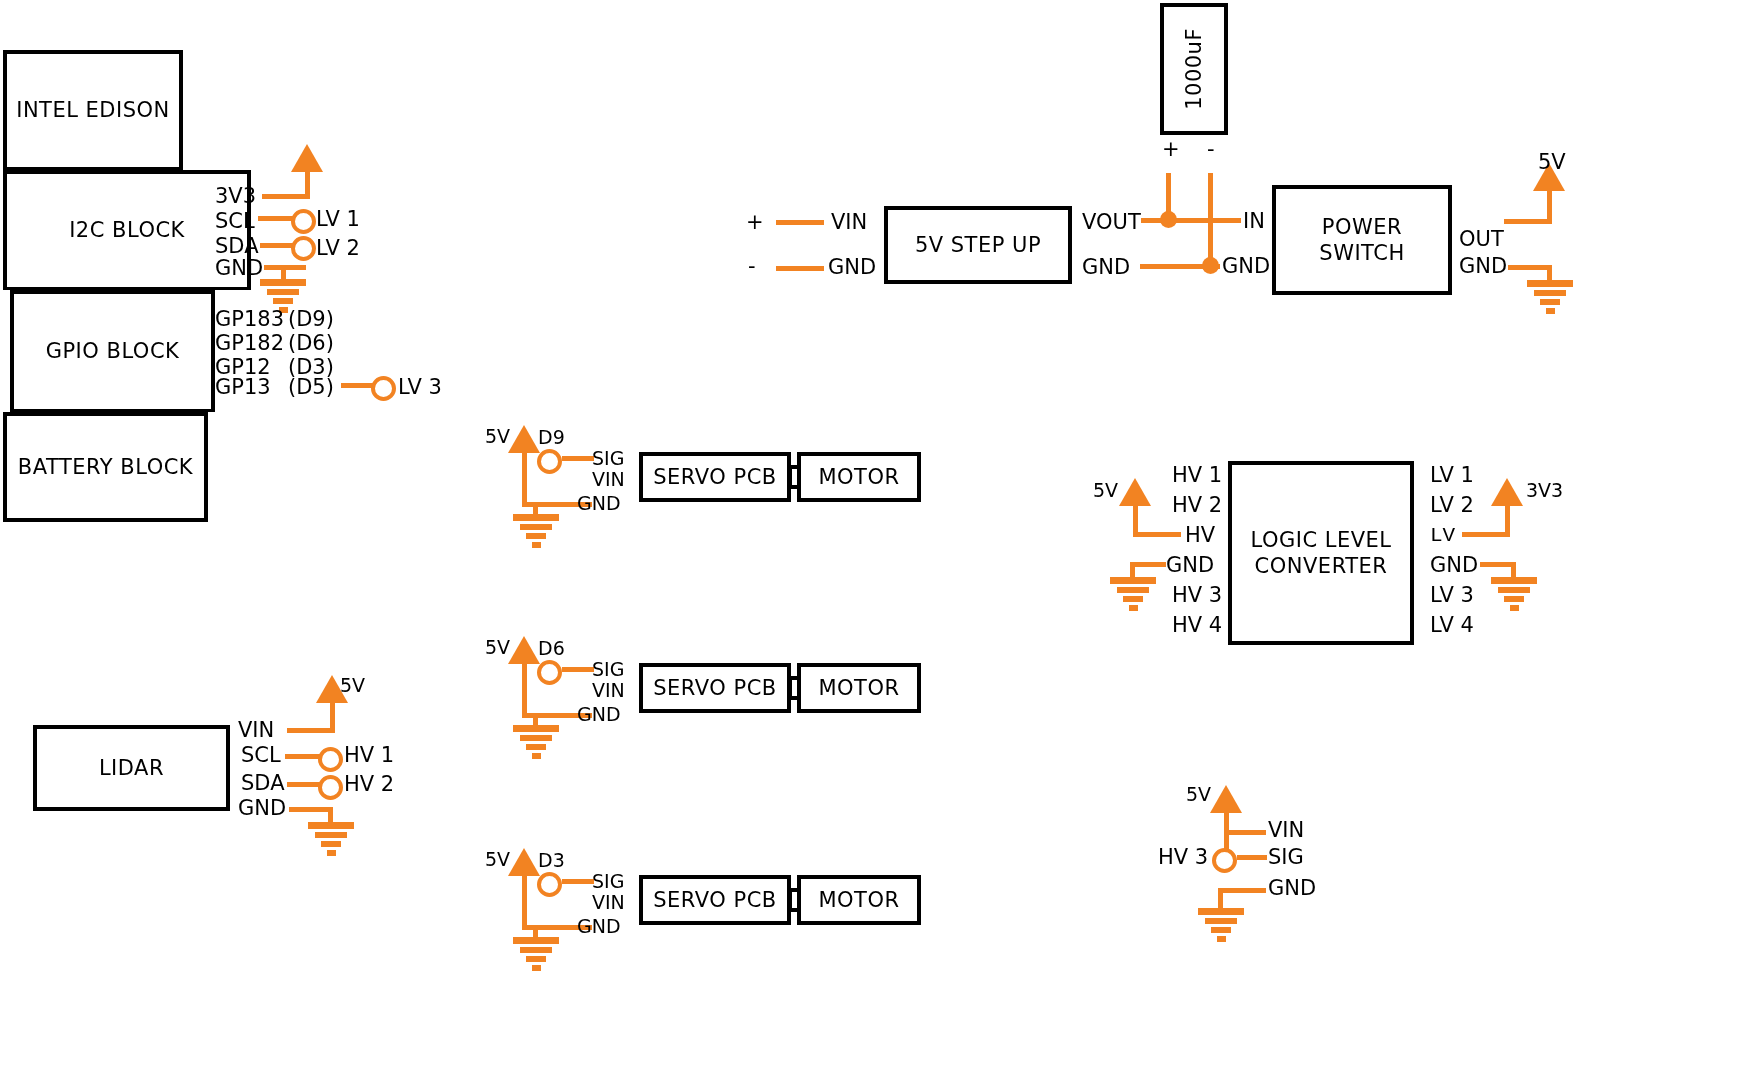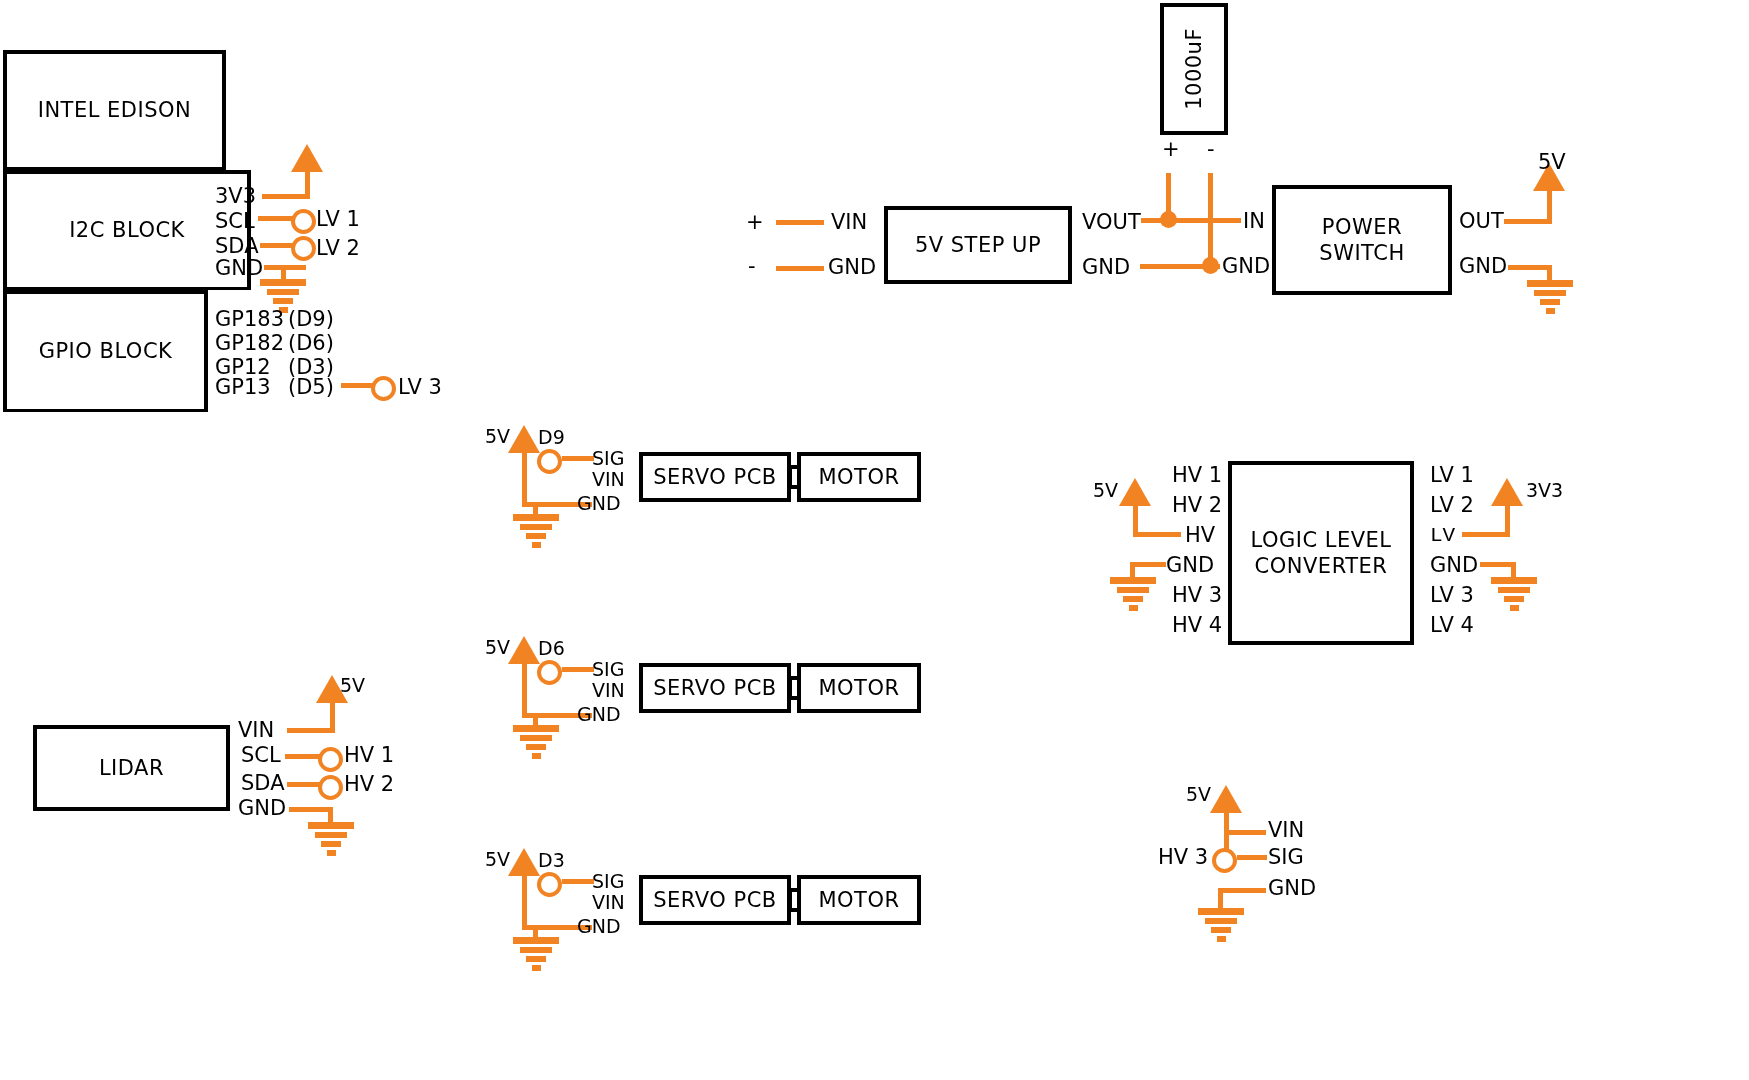--- a/index.html
+++ b/index.html
@@ -91,28 +91,31 @@
     border: 4px solid #000;
     box-sizing: border-box;
     background: #fff;
   }
 </style>
 </head>
 <body>
 
 <div id="stage">
 
-  <div class="blk stacktop" style="left:3px; top:50px; width:223px; height:120px;">
+  <div class="blk stacktop" style="left:3px; top:50px; width:180px; height:120px;">
     <span>INTEL EDISON</span>
   </div>
   <div class="blk stacktop" style="left:3px; top:170px; width:248px; height:120px;">
     <span>I2C BLOCK</span>
   </div>
-  <div class="blk stacktop" style="left:3px; top:290px; width:205px; height:122px;">
+  <div class="blk stacktop" style="left:10px; top:290px; width:205px; height:122px;">
     <span>GPIO BLOCK</span>
+  </div>
+  <div class="blk" style="left:3px; top:412px; width:205px; height:110px;">
+    <span>BATTERY BLOCK</span>
   </div>
 
   <div class="lbl" style="left:215px; top:186px;">3V3</div>
   <div class="lbl" style="left:215px; top:211px;">SCL</div>
   <div class="lbl" style="left:215px; top:236px;">SDA</div>
   <div class="lbl" style="left:215px; top:258px;">GND</div>
 
   <div class="wire h" style="left:262px; top:194px; width:48px;"></div>
   <div class="wire v" style="left:305px; top:172px; height:25px;"></div>
   <div class="arrowup" style="left:291px; top:144px;"></div>
@@ -178,21 +181,21 @@
 
   <div class="wire h" style="left:1140px; top:264px; width:80px;"></div>
   <div class="node" style="left:1202px; top:257px;"></div>
   <div class="lbl" style="left:1222px; top:256px;">GND</div>
 
   <div class="blk" style="left:1272px; top:185px; width:180px; height:110px; flex-direction:column;">
     <span>POWER</span>
     <span>SWITCH</span>
   </div>
 
-  <div class="lbl" style="left:1459px; top:211px;text-align:center;">OUT</div>
+  <div class="lbl" style="left:1459px; top:229px;text-align:center;">OUT</div>
   <div class="wire h" style="left:1504px; top:219px; width:48px;"></div>
   <div class="wire v" style="left:1547px; top:190px; height:32px;"></div>
   <div class="arrowup" style="left:1533px; top:163px;"></div>
   <div class="lbl" style="left:1538px; top:152px;">5V</div>
 
   <div class="lbl" style="left:1459px; top:256px;">GND</div>
   <div class="wire h" style="left:1508px; top:265px; width:44px;"></div>
   <div class="wire v" style="left:1547px; top:265px; height:18px;"></div>
   <div class="gnd" style="left:1527px; top:280px;">
     <i class="g1"></i>

